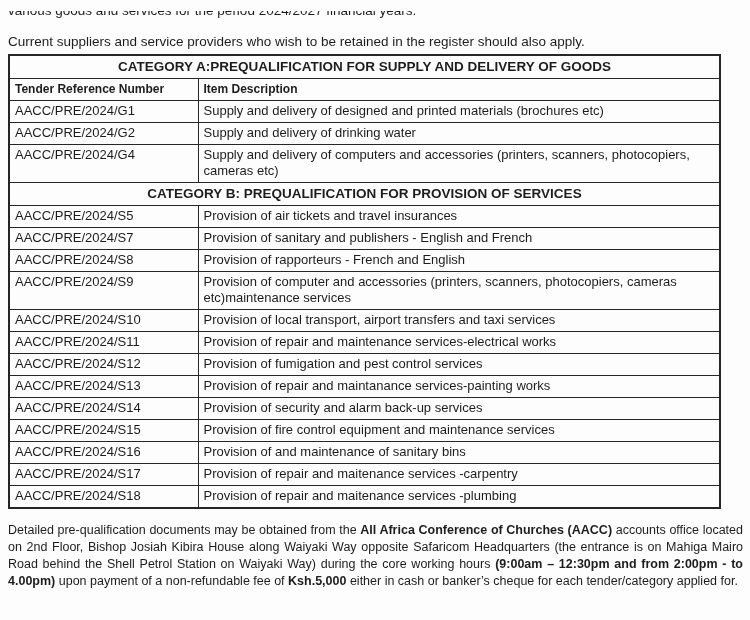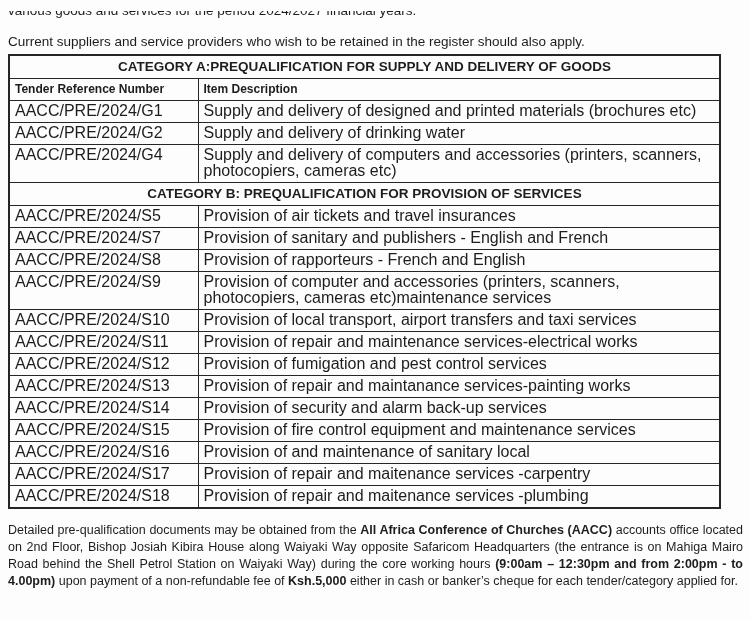--- a/index.html
+++ b/index.html
@@ -29,21 +29,21 @@
   table.preq {
     border-collapse:collapse;
     width:713px;
     margin-top:4px;
     border:2px solid #262626;
     table-layout:fixed;
   }
   col.col-ref { width:189px; }
   .preq td, .preq th {
     border:1px solid #262626;
-    font-size:16px; line-height:16px;
+    font-size:13px; line-height:16px;
     padding:2px 5px 3px 5px;
     vertical-align:top; text-align:left;
     overflow:hidden;
   }
   .preq .cat-header {
     text-align:center; font-weight:bold;
     font-size:13.5px; padding:3px 5px;
   }
   .preq th { font-weight:bold; font-size:12px; }
   .footer-para {
@@ -132,21 +132,21 @@
         <tr>
           <td>AACC/PRE/2024/S14</td>
           <td>Provision of security and alarm back-up services</td>
         </tr>
         <tr>
           <td>AACC/PRE/2024/S15</td>
           <td>Provision of fire control equipment and maintenance services</td>
         </tr>
         <tr>
           <td>AACC/PRE/2024/S16</td>
-          <td>Provision of and maintenance of sanitary local</td>
+          <td>Provision of and maintenance of sanitary bins</td>
         </tr>
         <tr>
           <td>AACC/PRE/2024/S17</td>
           <td>Provision of repair and maitenance services -carpentry</td>
         </tr>
         <tr>
           <td>AACC/PRE/2024/S18</td>
           <td>Provision of repair and maitenance services -plumbing</td>
         </tr>
       </tbody>

